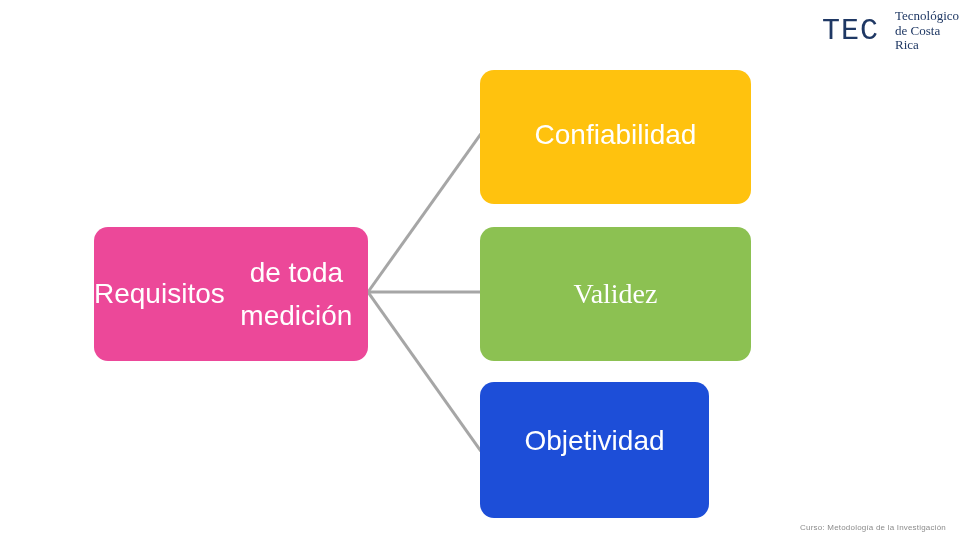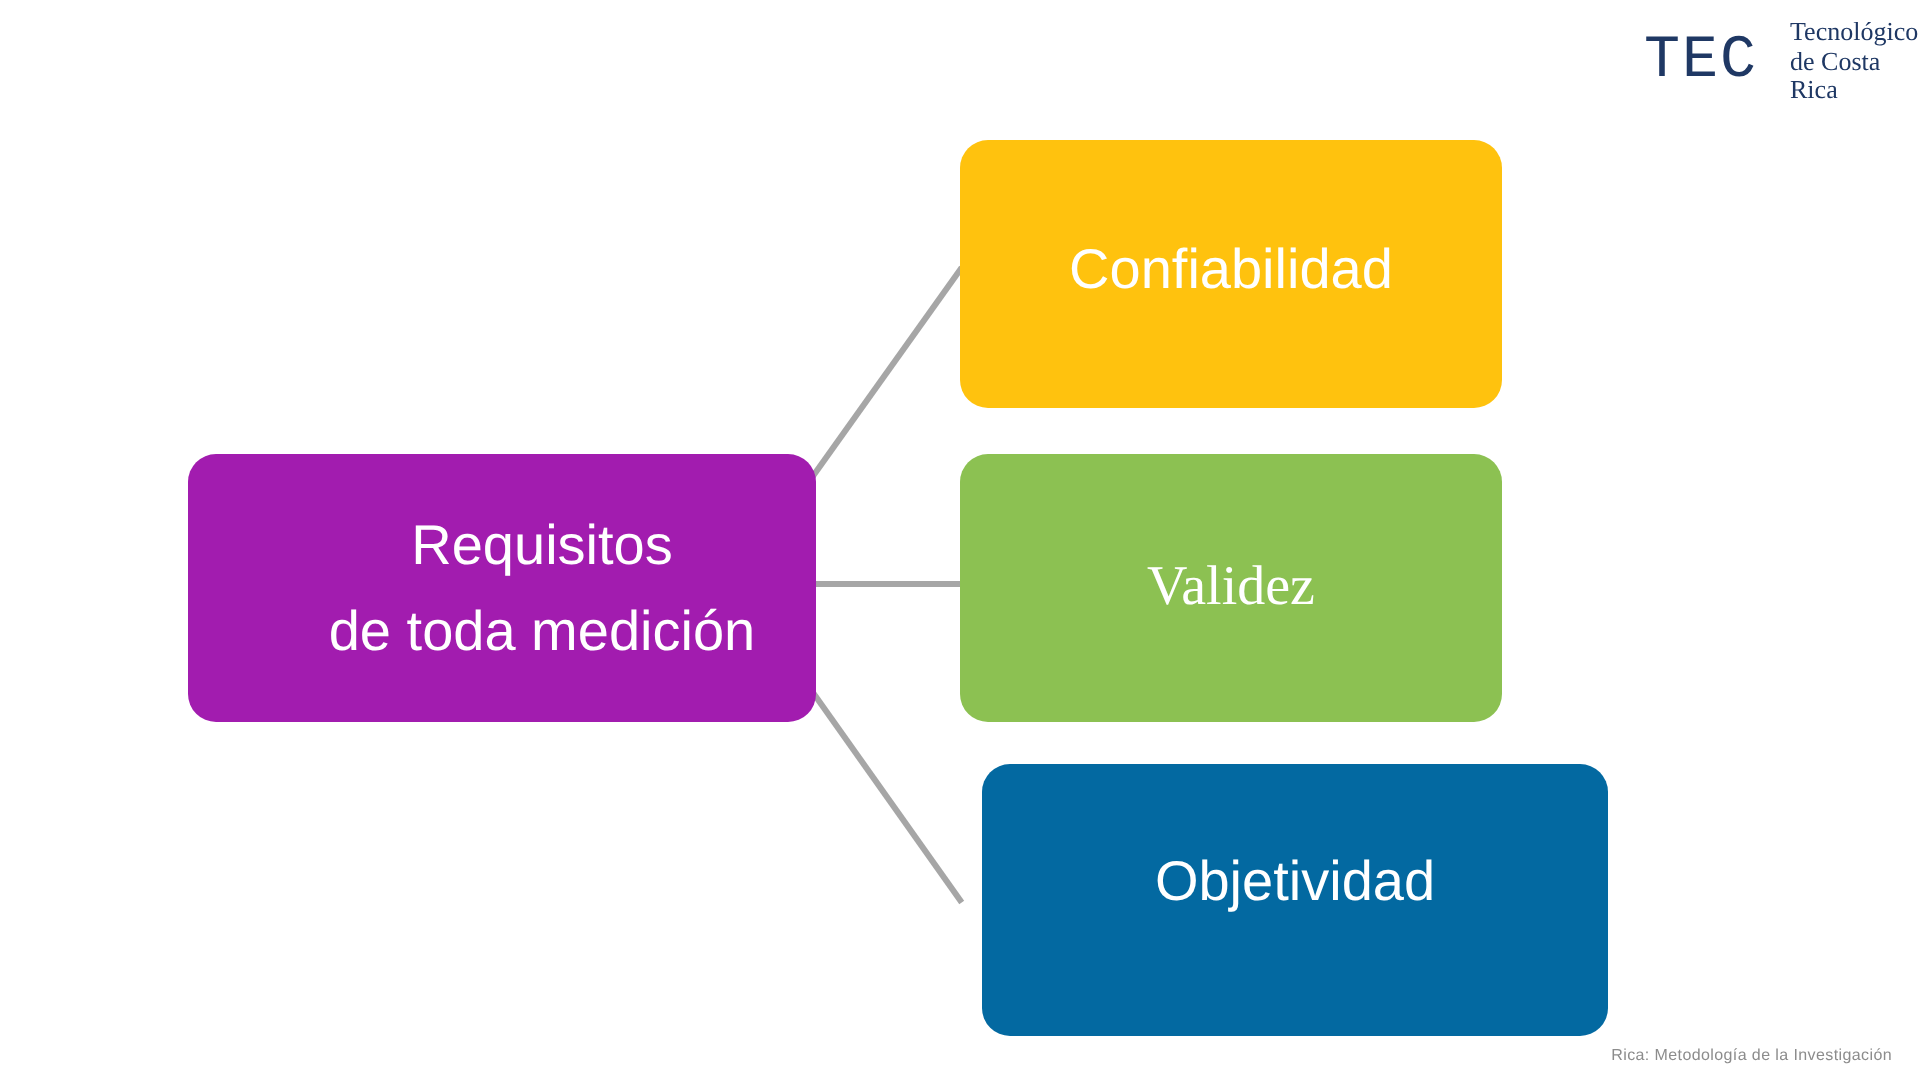--- a/index.html
+++ b/index.html
@@ -69,46 +69,45 @@
     justify-content: center;
     text-align: center;
     font-size: 28px;
     line-height: 1.55;
   }
   .box-root {
     left: 94px;
     top: 227px;
     width: 274px;
     height: 134px;
-    background: #a21caf;
-    flex-direction: column;
-    padding-left: 40px;
+    background: #ec4899;
+    flex-direction: row;
   }
   .box-root .ln { display: block; }
   .box-reliability {
     left: 480px;
     top: 70px;
     width: 271px;
     height: 134px;
     background: #FFC20E;
   }
   .box-validity {
     left: 480px;
     top: 227px;
     width: 271px;
     height: 134px;
     background: #8CC152;
     font-family: Liberation Serif, serif;
   }
   .box-objectivity {
-    left: 491px;
+    left: 480px;
     top: 382px;
-    width: 313px;
+    width: 229px;
     height: 136px;
-    background: #0369a1;
+    background: #1d4ed8;
     align-items: flex-end;
     padding-bottom: 56px;
     box-sizing: border-box;
   }
   .box-reliability .lbl { transform: translateY(-2px); }
   .box-objectivity .lbl { transform: translateY(0); }
 
   
   .footer {
     position: absolute;
@@ -151,15 +150,15 @@
   </div>
 
   <div class="box box-validity">
     <span class="lbl">Validez</span>
   </div>
 
   <div class="box box-objectivity">
     <span class="lbl">Objetividad</span>
   </div>
 
-  <div class="footer">Rica: Metodología de la Investigación</div>
+  <div class="footer">Curso: Metodología de la Investigación</div>
 
 </div>
 
 </body></html>

